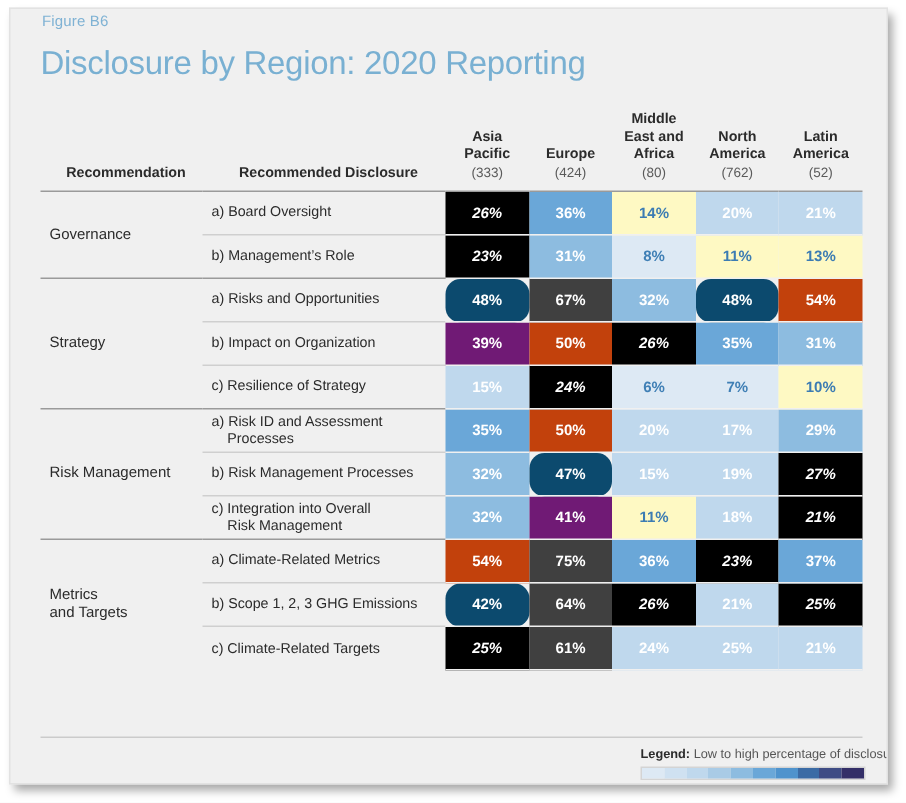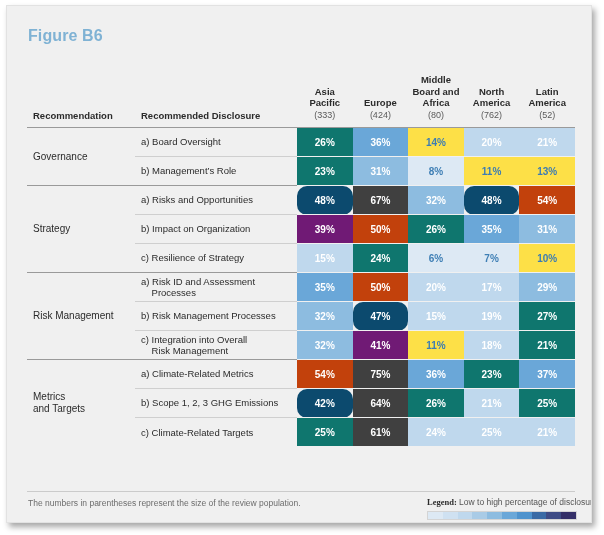--- a/index.html
+++ b/index.html
@@ -21,23 +21,23 @@
     height: 518px;
     background: #f0f0f0;
     border: 1px solid #e2e2e2;
     box-shadow: 3px 4px 6px rgba(0,0,0,0.35);
     box-sizing: border-box;
     overflow: hidden;
   }
   .fig-label {
     position: absolute;
     left: 21px;
-    top: 21px;
-    font-size: 16px;
-    font-weight: bold;
+    top: 3px;
+    font-size: 10px;
+    font-weight: normal;
     color: #7fb2d4;
     letter-spacing: 0.1px;
   }
   .fig-title {
     position: absolute;
     left: 20px;
     top: 23px;
     font-size: 22px;
     font-weight: 400;
     color: #79b0d2;
@@ -61,21 +61,21 @@
   thead th {
     vertical-align: bottom;
     padding: 0 0 6px 0;
     font-size: 9.5px;
     font-weight: bold;
     color: #2b2b2b;
     background: #f0f0f0;
     border: none;
   }
   thead th.h-rec, thead th.h-disc {
-    text-align: left;
+    text-align: center;
     padding-left: 6px;
     font-size: 9.5px;
   }
   thead th.h-reg {
     text-align: center;
     line-height: 11.5px;
   }
   thead th.h-reg .pop {
     display: block;
     font-weight: normal;
@@ -118,23 +118,23 @@
     font-size: 10px;
     border-top: 1px solid #f0f0f0;
     border-bottom: 1px solid #f0f0f0;
   }
   tbody tr.grp-start > td.val {
     border-top: 1.6px solid #9a9a9a;
   }
 
   
   .lv1 { background:#dde9f4; color:#3f7fb5; }
-  .lv2 { background:#fde047; color:#3c7cb3; }
+  .lv2 { background:#fef9c3; color:#3c7cb3; }
   .lv3 { background:#bfd8ed; color:#ffffff; }
-  .lv4 { background:#0f766e; color:#ffffff; }
+  .lv4 { background:#000000; color:#ffffff;font-style:italic; }
   .lv5 { background:#8dbce0; color:#ffffff; }
   .lv6 { background:#6aa7d8; color:#ffffff; }
   .lv7 { background:#701a75; color:#ffffff; }
   .lv8 { background:#0c4a6e; color:#ffffff;border-radius:10px; }
   .lv9 { background:#c2410c; color:#ffffff; }
   .lv10{ background:#404040; color:#ffffff; }
 
   
   .footer-rule {
     position: absolute;
@@ -156,37 +156,38 @@
     left: 420px;
     top: 491px;
     width: 150px;
     text-align: right;
   }
   .legend-text {
     font-size: 8.5px;
     color: #555555;
     white-space: nowrap;
   }
-  .legend-text b { color: #2b2b2b; font-family: Liberation Serif, serif; }
+  .legend-text b { color: #2b2b2b; }
   .legend-bar {
     margin-top: 4px;
     display: flex;
     width: 150px;
     height: 9px;
     border: 1px solid #d4d4d4;
     box-sizing: border-box;
   }
   .legend-bar span { flex: 1 1 0; display: block; }
 </style>
 </head>
 <body>
 
 <div class="figure-card">
 
   <div class="fig-label">Figure B6</div>
+  <div class="fig-title">Disclosure by Region: 2020 Reporting</div>
 
   <table class="grid">
     <colgroup>
       <col class="c-rec">
         <col class="c-disc">
       <col class="c-data">
         <col class="c-data">
         <col class="c-data">
         <col class="c-data">
         <col class="c-data">
@@ -199,21 +200,21 @@
             <div>Asia</div>
             <div>Pacific</div>
             <span class="pop">(333)</span>
           </th>
           <th class="h-reg">
             <div>Europe</div>
             <span class="pop">(424)</span>
           </th>
           <th class="h-reg">
             <div>Middle</div>
-            <div>Board and</div>
+            <div>East and</div>
             <div>Africa</div>
             <span class="pop">(80)</span>
           </th>
           <th class="h-reg">
             <div>North</div>
             <div>America</div>
             <span class="pop">(762)</span>
           </th>
           <th class="h-reg">
             <div>Latin</div>
@@ -345,21 +346,20 @@
           <td class="val lv4">25%</td>
           <td class="val lv10">61%</td>
           <td class="val lv3">24%</td>
           <td class="val lv3">25%</td>
           <td class="val lv3">21%</td>
         </tr>
       </tbody>
   </table>
 
   <div class="footer-rule"></div>
-  <div class="foot-note">The numbers in parentheses represent the size of the review population.</div>
 
   <div class="legend-wrap">
     <div class="legend-text">
       <b>Legend:</b><span> Low to high percentage of disclosure</span>
     </div>
     <div class="legend-bar" id="legend-bar">
         <span style="background: rgb(221, 233, 244);"></span>
         <span style="background: rgb(207, 225, 241);"></span>
         <span style="background: rgb(191, 216, 237);"></span>
         <span style="background: rgb(169, 203, 230);"></span>

